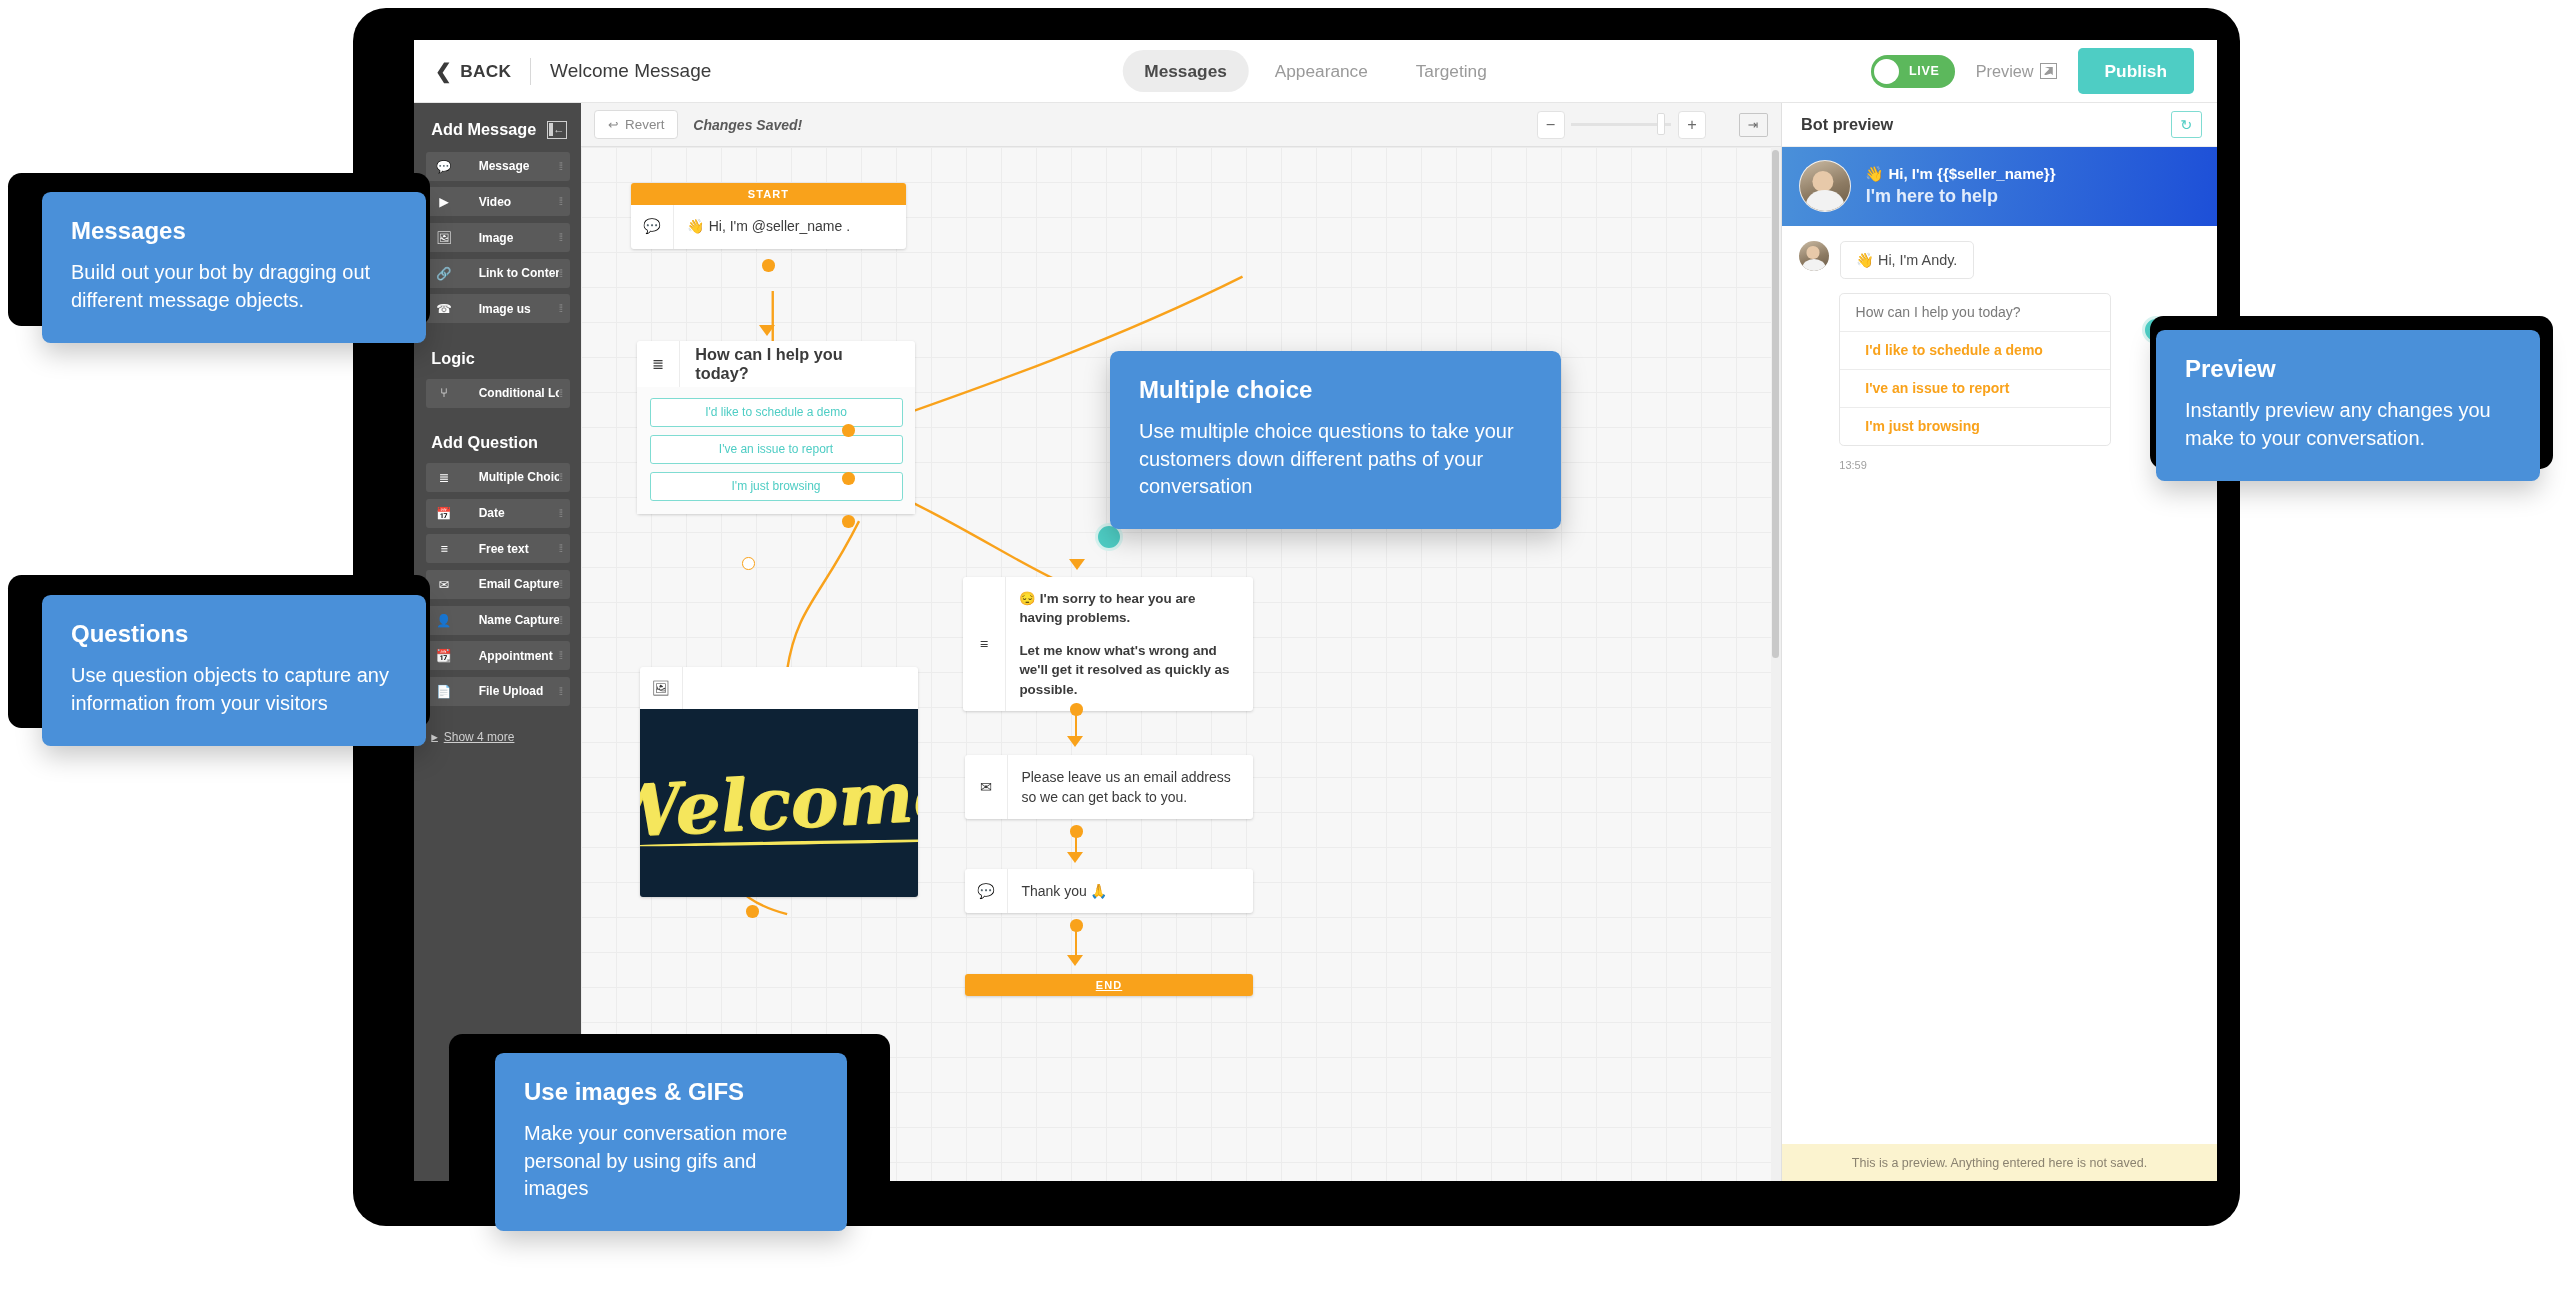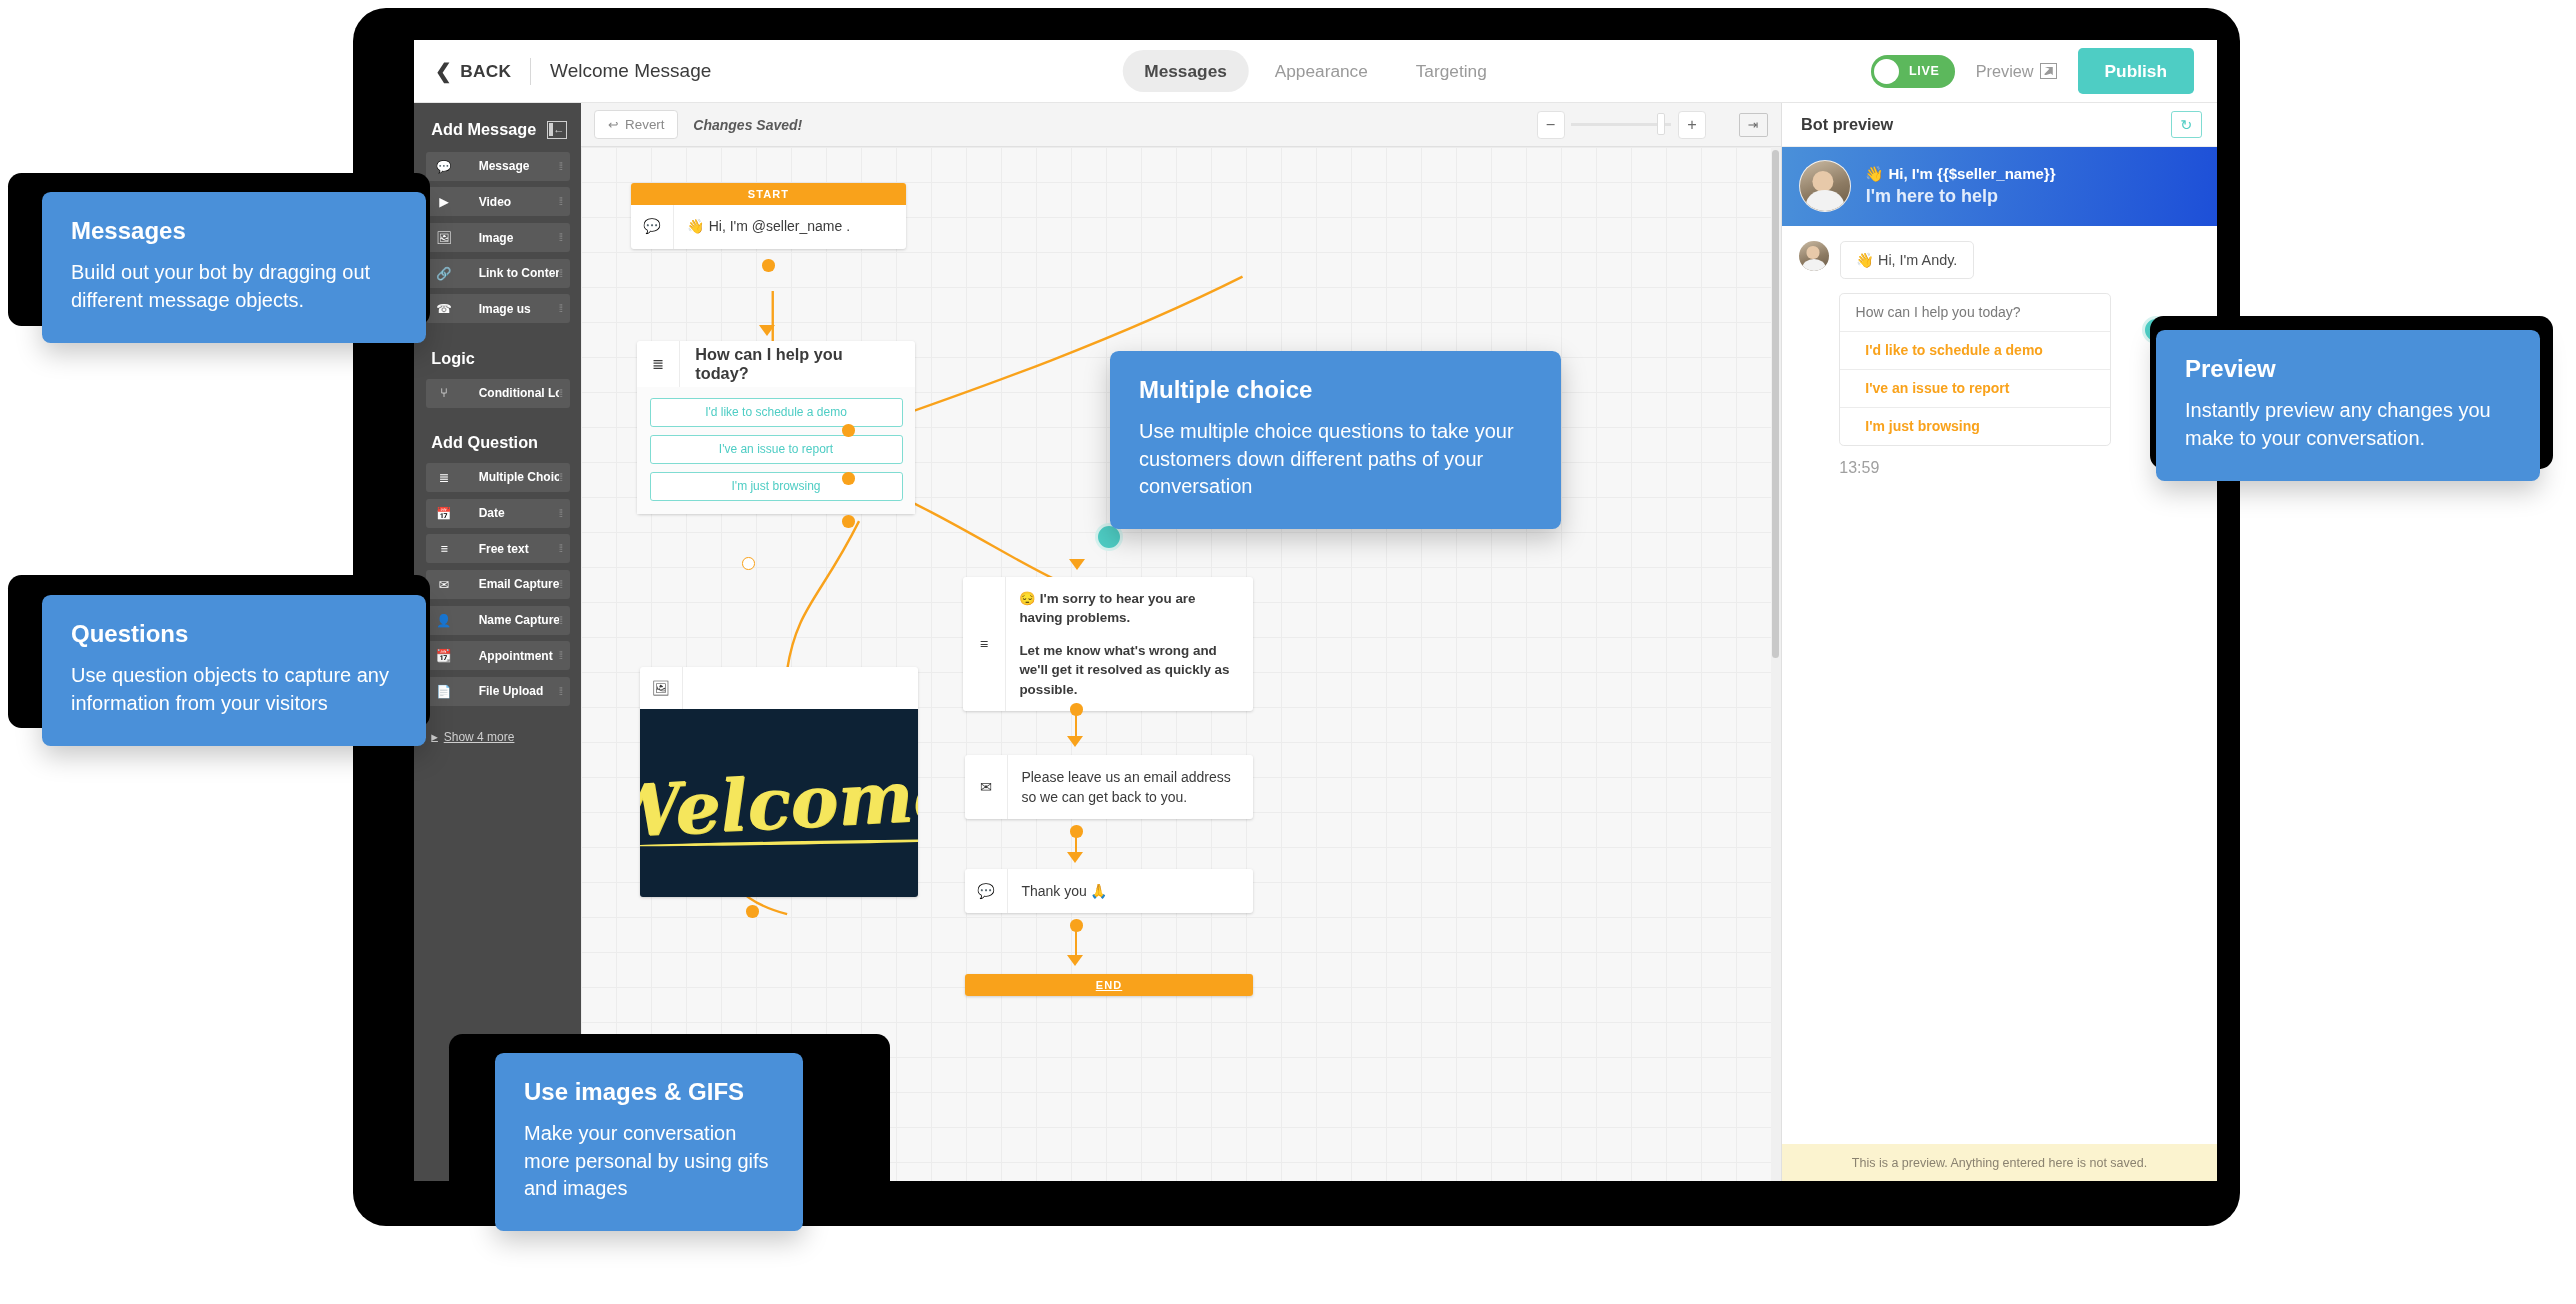--- a/index.html
+++ b/index.html
@@ -340,21 +340,21 @@
   }
   .pv-choice-q {
     padding: 10.5px 15.3px; font-size: 14px; color: #7a7a7a;
     border-bottom: 1px solid #ececec;
   }
   .pv-choice {
     padding: 10.5px 15.3px 10.5px 25px; font-size: 14px; color: #f9a21b;
     font-weight: bold; border-bottom: 1px solid #ececec; cursor: pointer;
   }
   .pv-choice:last-child { border-bottom: none; }
-  .pv-time { margin-left: 40px; margin-top: 13.4px; font-size: 16px; color: #a0a0a0; }
+  .pv-time { margin-left: 40px; margin-top: 13.4px; font-size: 11px; color: #a0a0a0; }
   .pv-footer {
     background: #fbf3cf; text-align: center; padding: 11.5px 0;
     font-size: 12.5px; color: #8a8270; flex: 0 0 auto;
   }
 
   
   .callout {
     position: absolute; background: #4a90d9; color: #ffffff;
     border-radius: 8.6px; padding: 25px 29px 29px 29px; z-index: 50;
     box-shadow: 0 9.6px 27px rgba(0,0,0,.22);
@@ -647,18 +647,18 @@
   <p>Use multiple choice questions to take your customers down different paths of your conversation</p>
 </div>
 <div class="hotspot" style="left:1095px; top:523px;"></div>
 
 <div class="callout" style="left:2156px; top:330px; width:384px;">
   <h3>Preview</h3>
   <p>Instantly preview any changes you make to your conversation.</p>
 </div>
 <div class="hotspot" style="left:2142px; top:316px;"></div>
 
-<div class="callout" style="left:495px; top:1053px; width:308px;">
+<div class="callout" style="left:495px; top:1053px; width:352px;">
   <h3>Use images &amp; GIFS</h3>
   <p>Make your conversation more personal by using gifs and images</p>
 </div>
 <div class="hotspot" style="left:850px; top:1038px;"></div>
 
 
 </body></html>

